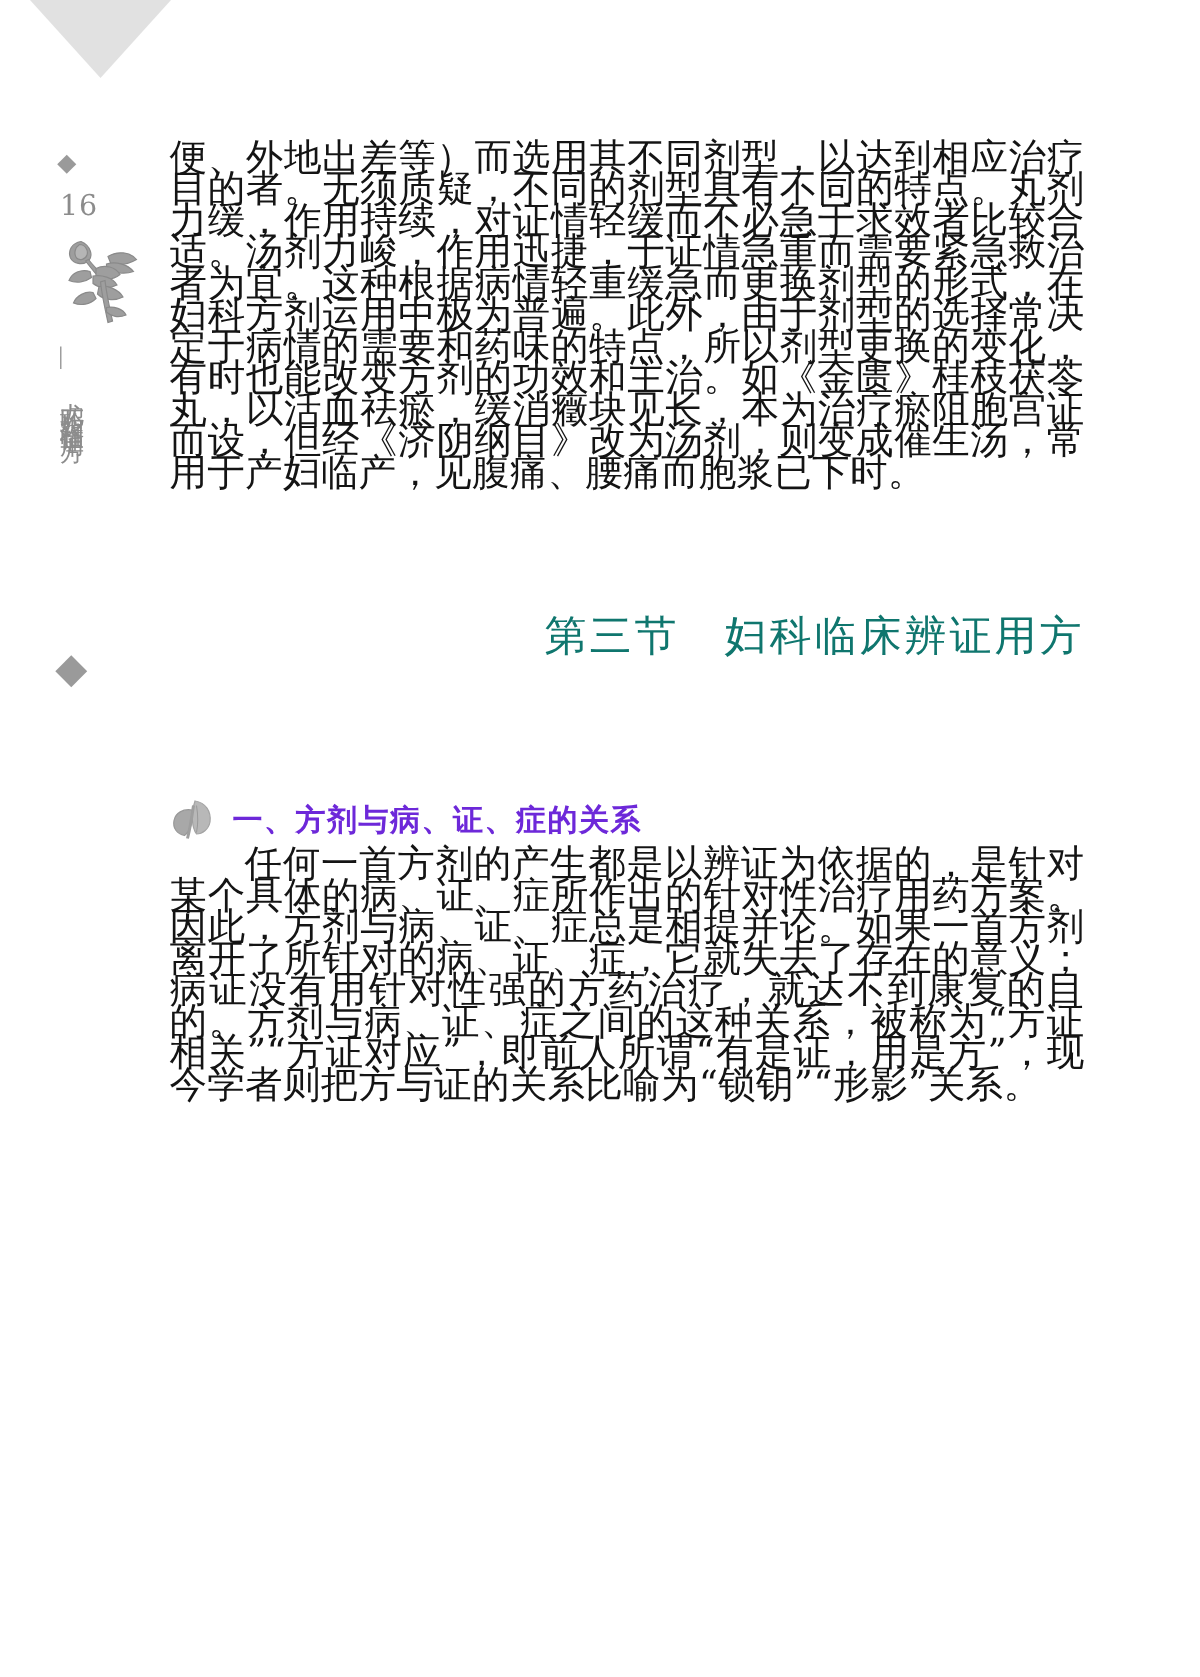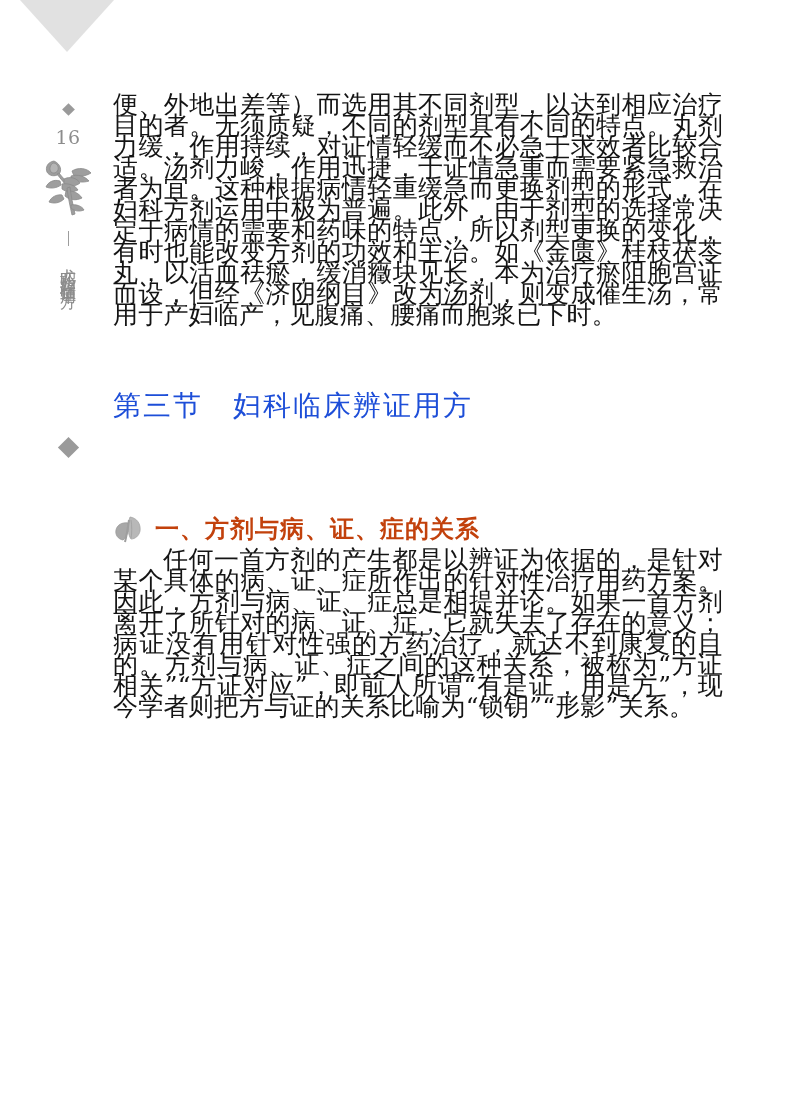--- a/index.html
+++ b/index.html
@@ -29,21 +29,21 @@
   }
 
   
   .side-rail {
     position: absolute;
     left: 40px;
     top: 105px;
     width: 56px;
     display: flex;
     flex-direction: column;
-    align-items: center;
+    align-items: flex-start;
     color: #8e8e8e;
   }
   .diamond-small {
     width: 9px;
     height: 9px;
     background: #9a9a9a;
     transform: rotate(45deg);
     margin-bottom: 14px;
   }
   .page-number {
@@ -101,37 +101,38 @@
     letter-spacing: 0.2px;
     color: #141414;
   }
   .body-para.no-indent { text-indent: 0; }
 
   .section-heading {
     font-family: "DejaVu Serif", "Liberation Serif", serif;
     font-size: 28px;
     font-weight: normal;
     letter-spacing: 2px;
-    color: #1d4ed8;
-    margin: 62px 0 0 0;
+    color: #0f766e;
+    margin: 80px 0 0 0;
     padding: 0;
     white-space: pre;
+    text-align: right;
   }
 
   .after-heading-gap { height: 48px; }
 
   .subsection-heading {
     display: flex;
     align-items: center;
     margin: 40px 0 4px 0;
     font-family: "DejaVu Sans", "Liberation Sans", sans-serif;
-    font-size: 24px;
+    font-size: 20px;
     font-weight: bold;
     letter-spacing: 1px;
-    color: #c2410c;
+    color: #6d28d9;
   }
   .leaf-icon {
     width: 34px;
     height: 30px;
     margin-right: 8px;
     flex: 0 0 auto;
   }
 </style>
 </head>
 <body>

